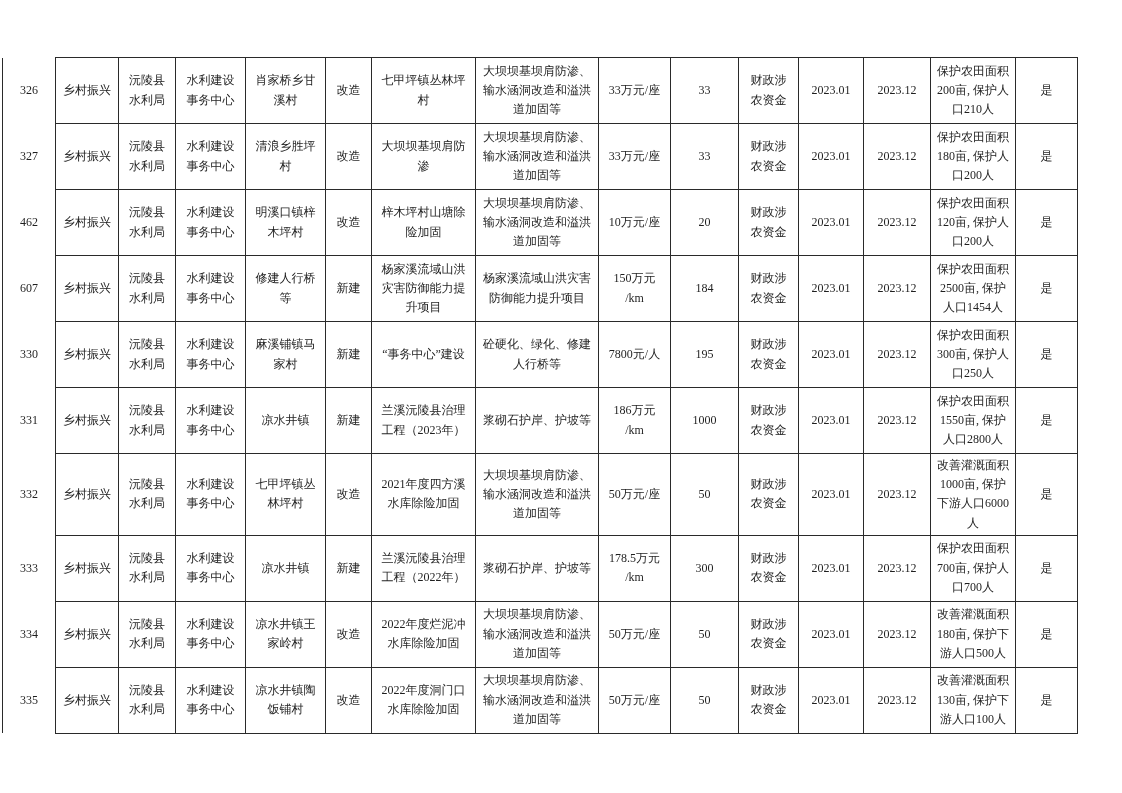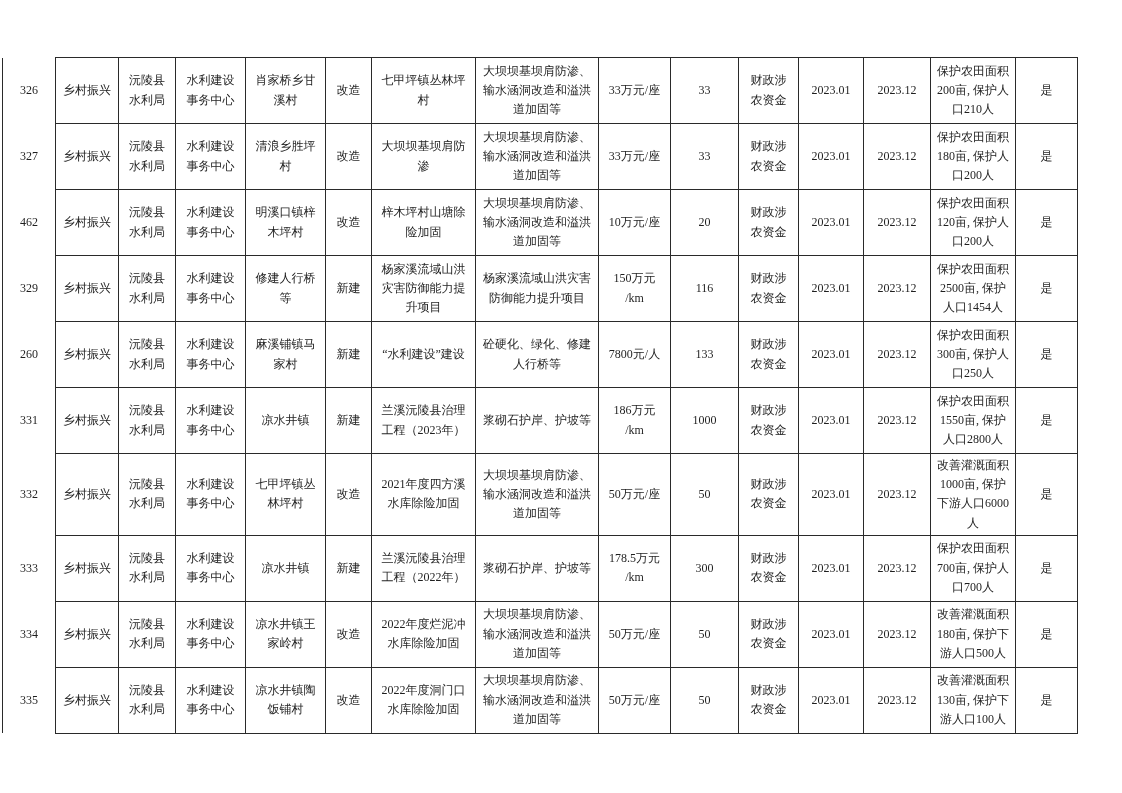--- a/index.html
+++ b/index.html
@@ -134,53 +134,53 @@
           <td class="col-unit_cost">10万元/座</td>
           <td class="col-quantity">20</td>
           <td class="col-fund_source">财政涉
 农资金</td>
           <td class="col-start_date">2023.01</td>
           <td class="col-end_date">2023.12</td>
           <td class="col-benefit">保护农田面积120亩, 保护人口200人</td>
           <td class="col-included">是</td>
         </tr>
         <tr>
-          <td class="col-no">329</td>
+          <td class="col-no">607</td>
           <td class="col-category">乡村振兴</td>
           <td class="col-org">沅陵县
 水利局</td>
           <td class="col-dept">水利建设
 事务中心</td>
           <td class="col-village">修建人行桥等</td>
           <td class="col-build_type">新建</td>
           <td class="col-project">杨家溪流域山洪灾害防御能力提升项目</td>
           <td class="col-content">杨家溪流域山洪灾害防御能力提升项目</td>
           <td class="col-unit_cost">150万元
 /km</td>
-          <td class="col-quantity">116</td>
+          <td class="col-quantity">184</td>
           <td class="col-fund_source">财政涉
 农资金</td>
           <td class="col-start_date">2023.01</td>
           <td class="col-end_date">2023.12</td>
           <td class="col-benefit">保护农田面积2500亩, 保护人口1454人</td>
           <td class="col-included">是</td>
         </tr>
         <tr>
-          <td class="col-no">260</td>
+          <td class="col-no">330</td>
           <td class="col-category">乡村振兴</td>
           <td class="col-org">沅陵县
 水利局</td>
           <td class="col-dept">水利建设
 事务中心</td>
           <td class="col-village">麻溪铺镇马家村</td>
           <td class="col-build_type">新建</td>
-          <td class="col-project">“水利建设”建设</td>
+          <td class="col-project">“事务中心”建设</td>
           <td class="col-content">砼硬化、绿化、修建人行桥等</td>
           <td class="col-unit_cost">7800元/人</td>
-          <td class="col-quantity">133</td>
+          <td class="col-quantity">195</td>
           <td class="col-fund_source">财政涉
 农资金</td>
           <td class="col-start_date">2023.01</td>
           <td class="col-end_date">2023.12</td>
           <td class="col-benefit">保护农田面积300亩, 保护人口250人</td>
           <td class="col-included">是</td>
         </tr>
         <tr>
           <td class="col-no">331</td>
           <td class="col-category">乡村振兴</td>

